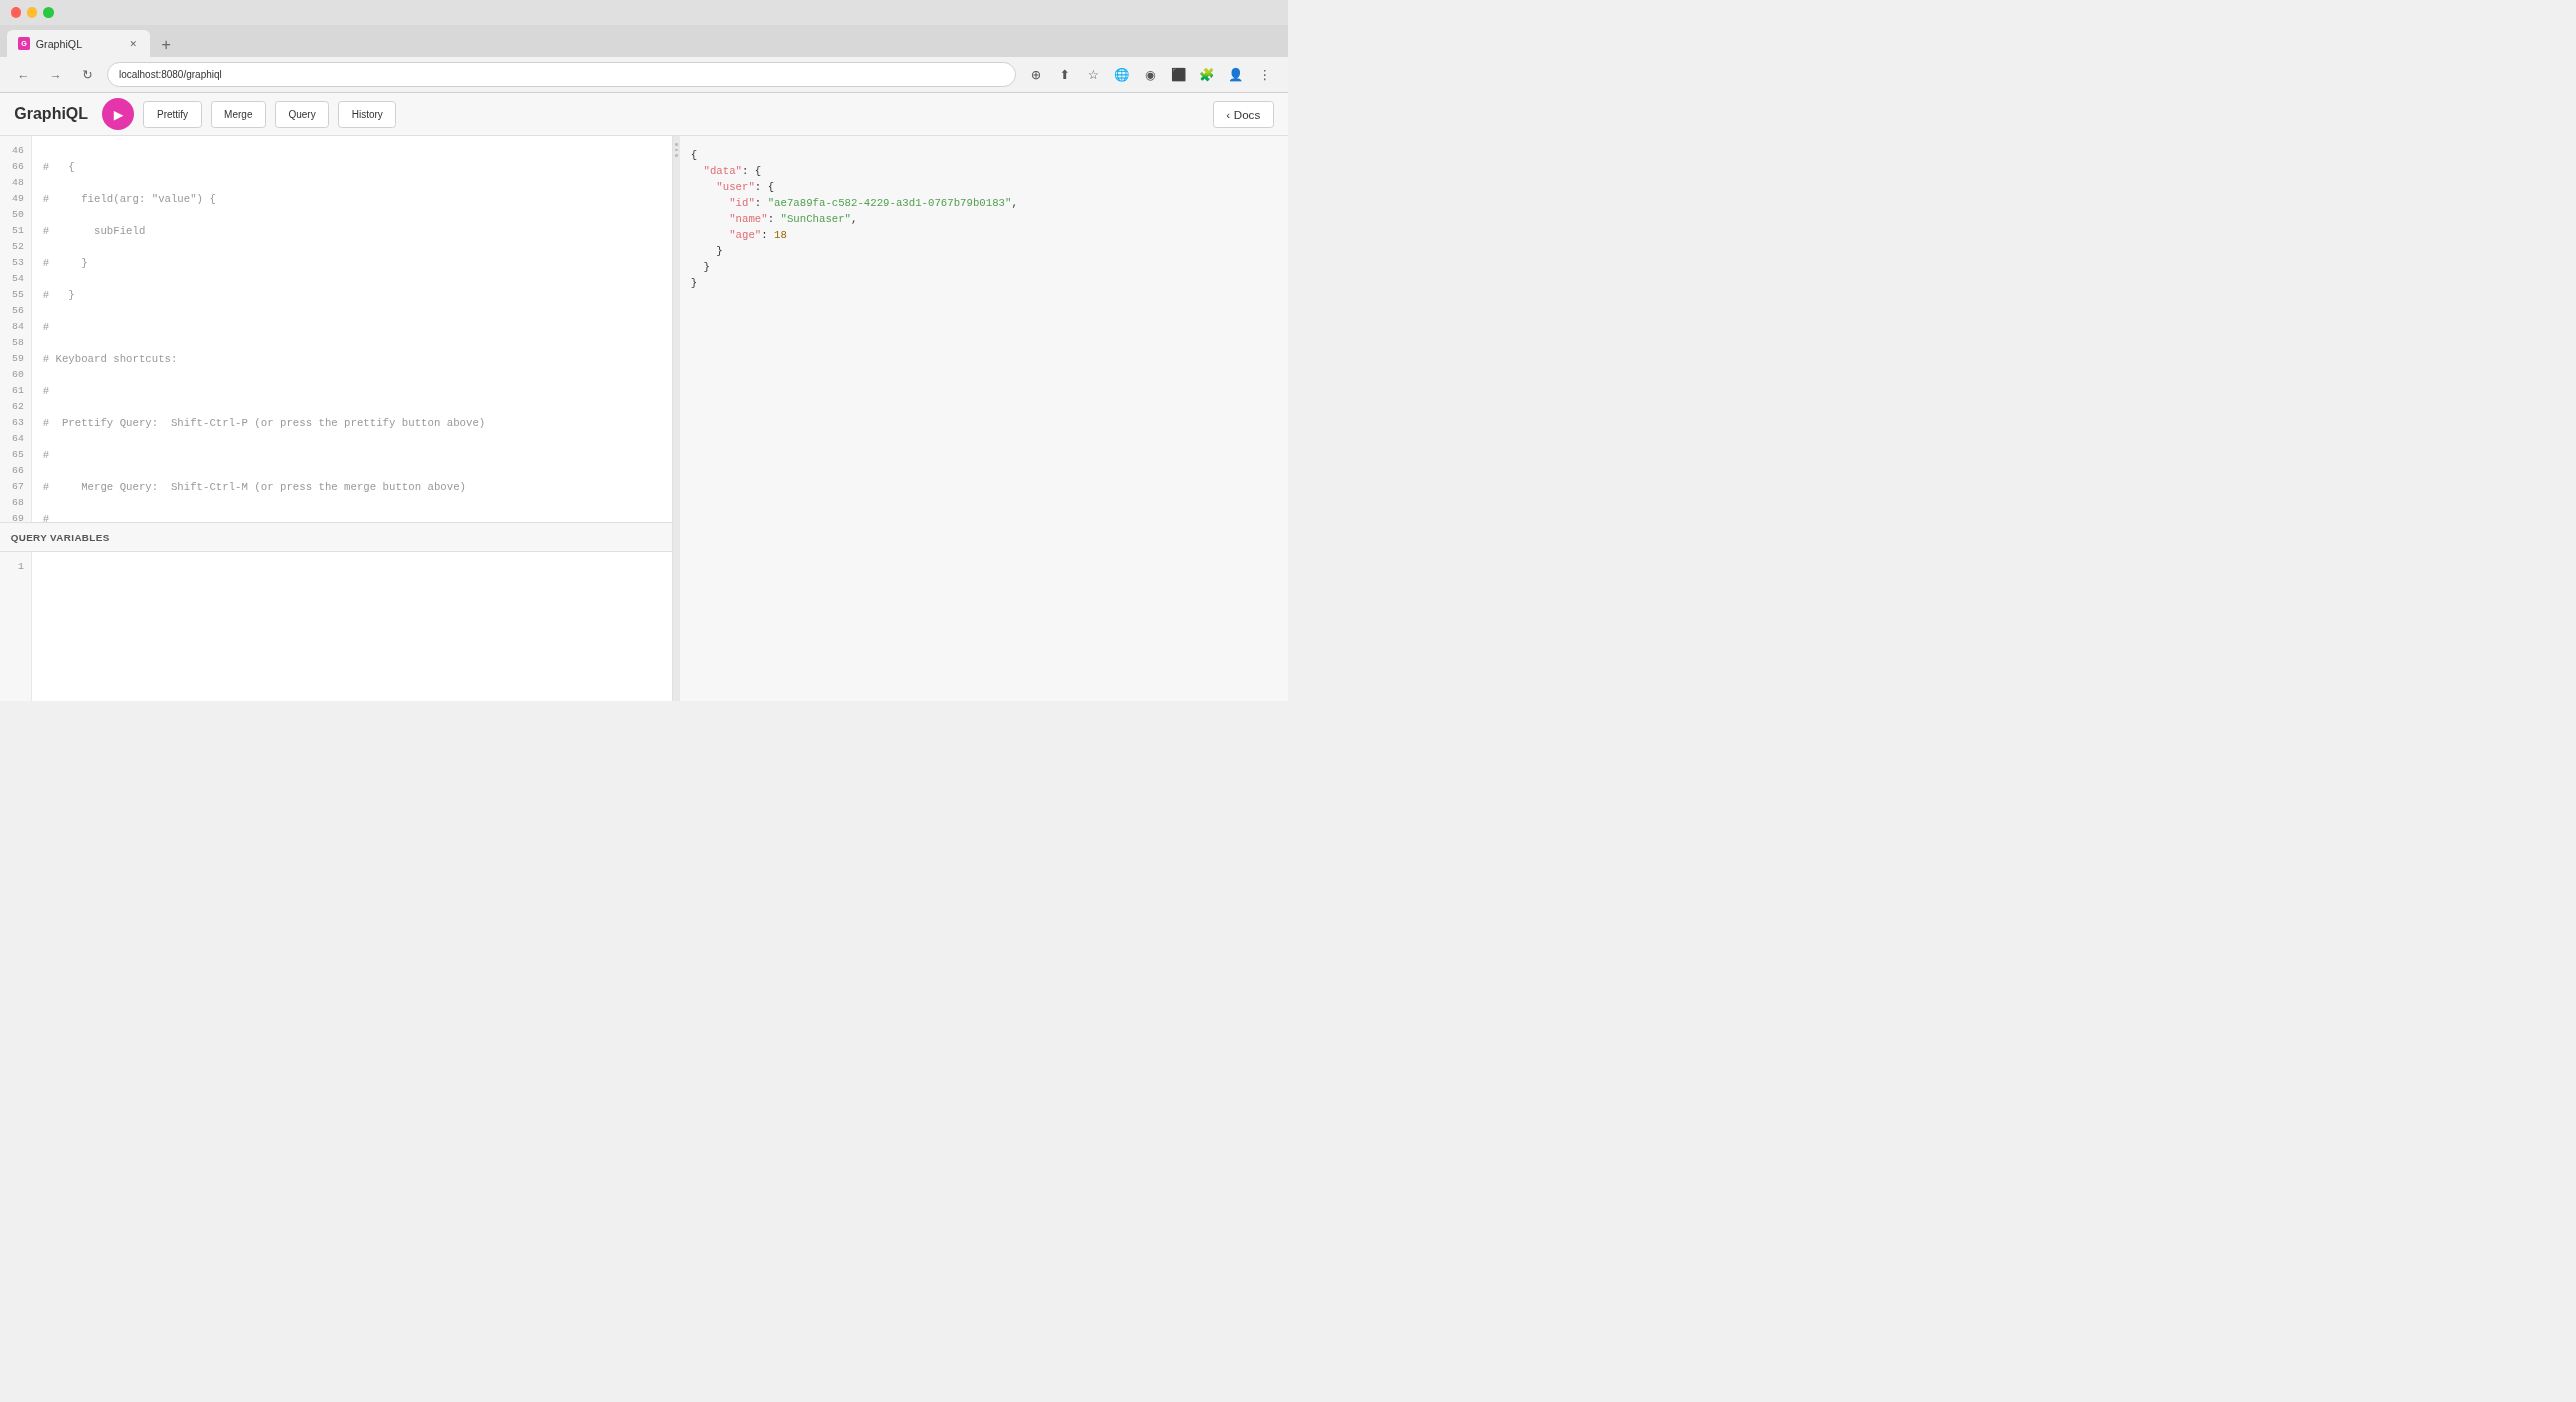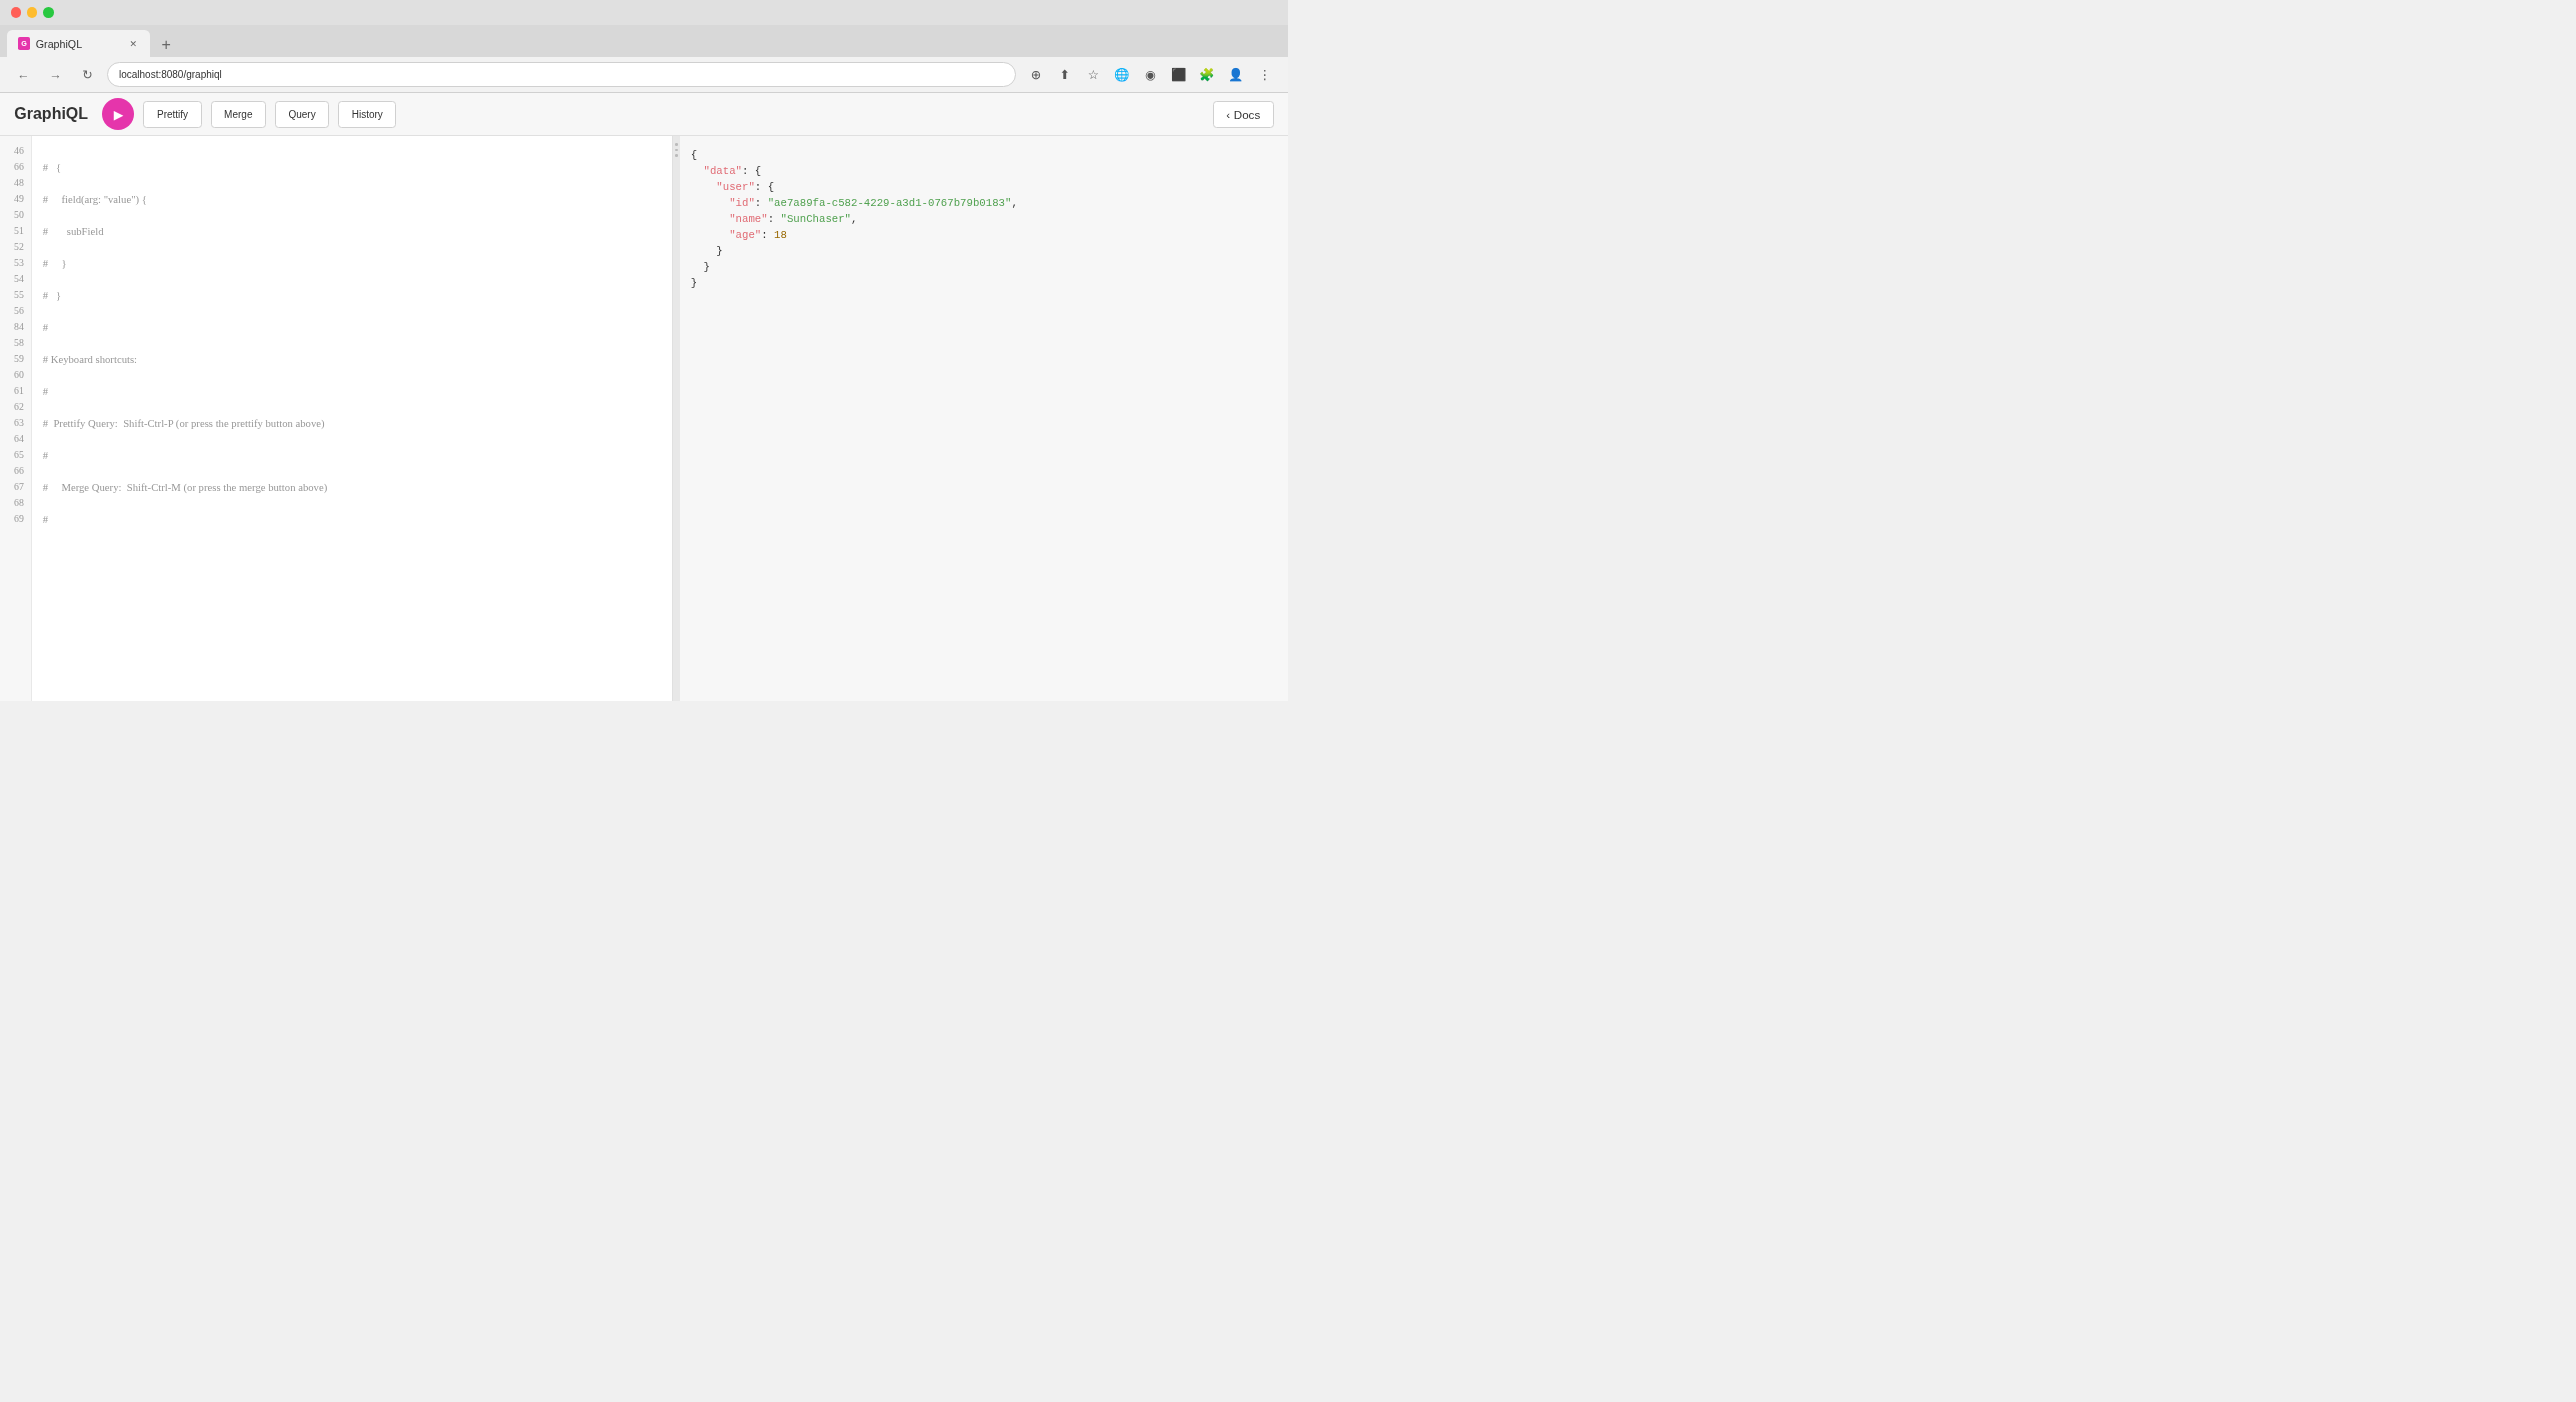--- a/index.html
+++ b/index.html
@@ -243,21 +243,20 @@
       overflow: hidden;
       background: white;
       font-family: 'Menlo', 'Monaco', 'Courier New', monospace;
       font-size: 10.7px;
     }
 
     .code-area {
       display: flex;
       height: 100%;
       overflow-y: auto;
-      font-family: Liberation Serif, serif;
     }
 
     .line-numbers {
       min-width: 32px;
       background: #f7f7f7;
       padding: 7.2px 0;
       text-align: right;
       color: #999;
       font-size: 9.8px;
       line-height: 16px;
@@ -474,20 +473,30 @@
 
 
 
 
 
 
             </div>
           </div>
         </div>
 
+        <div class="variables-panel">
+          <div class="variables-header">
+            <span>QUERY VARIABLES</span>
+          </div>
+          <div class="variables-content">
+            <div class="var-line-numbers">
+              <div>1</div>
+            </div>
+          </div>
+        </div>
       </div>
 
       <div class="result-divider">
         <div class="divider-dot"></div>
         <div class="divider-dot"></div>
         <div class="divider-dot"></div>
       </div>
 
       <div class="result-panel">
         <div class="result-content"><span class="r-brace">{</span>

